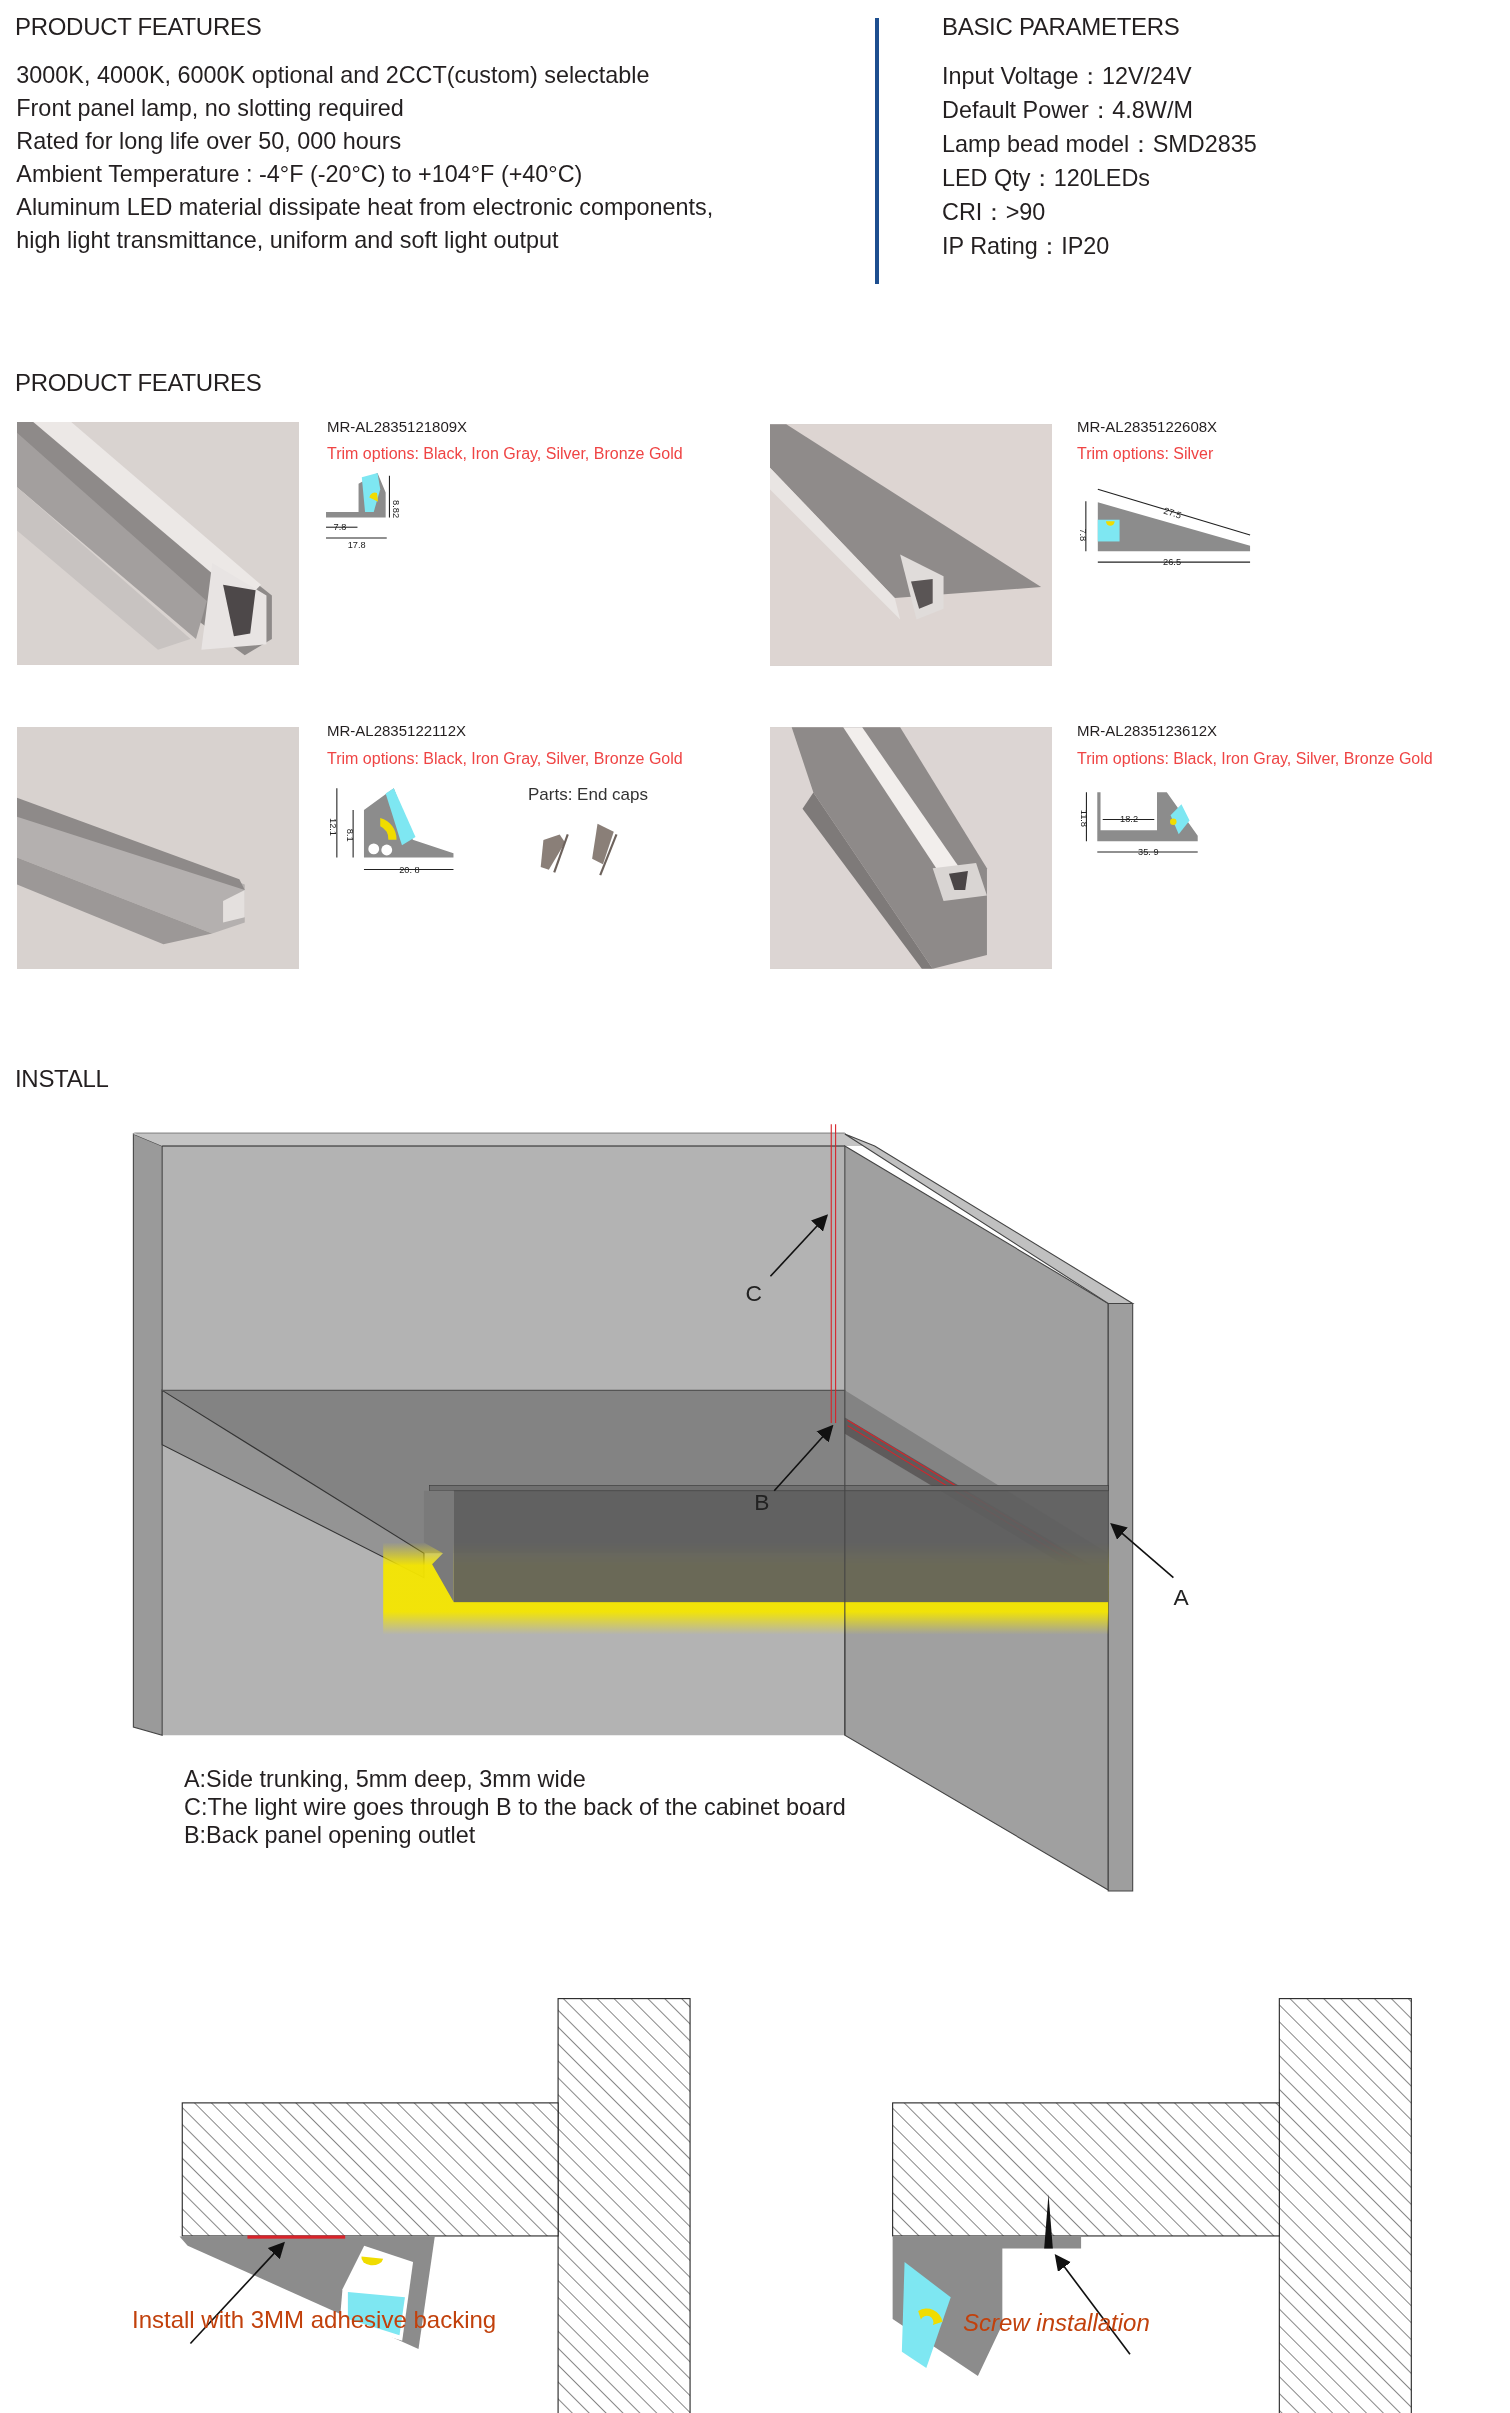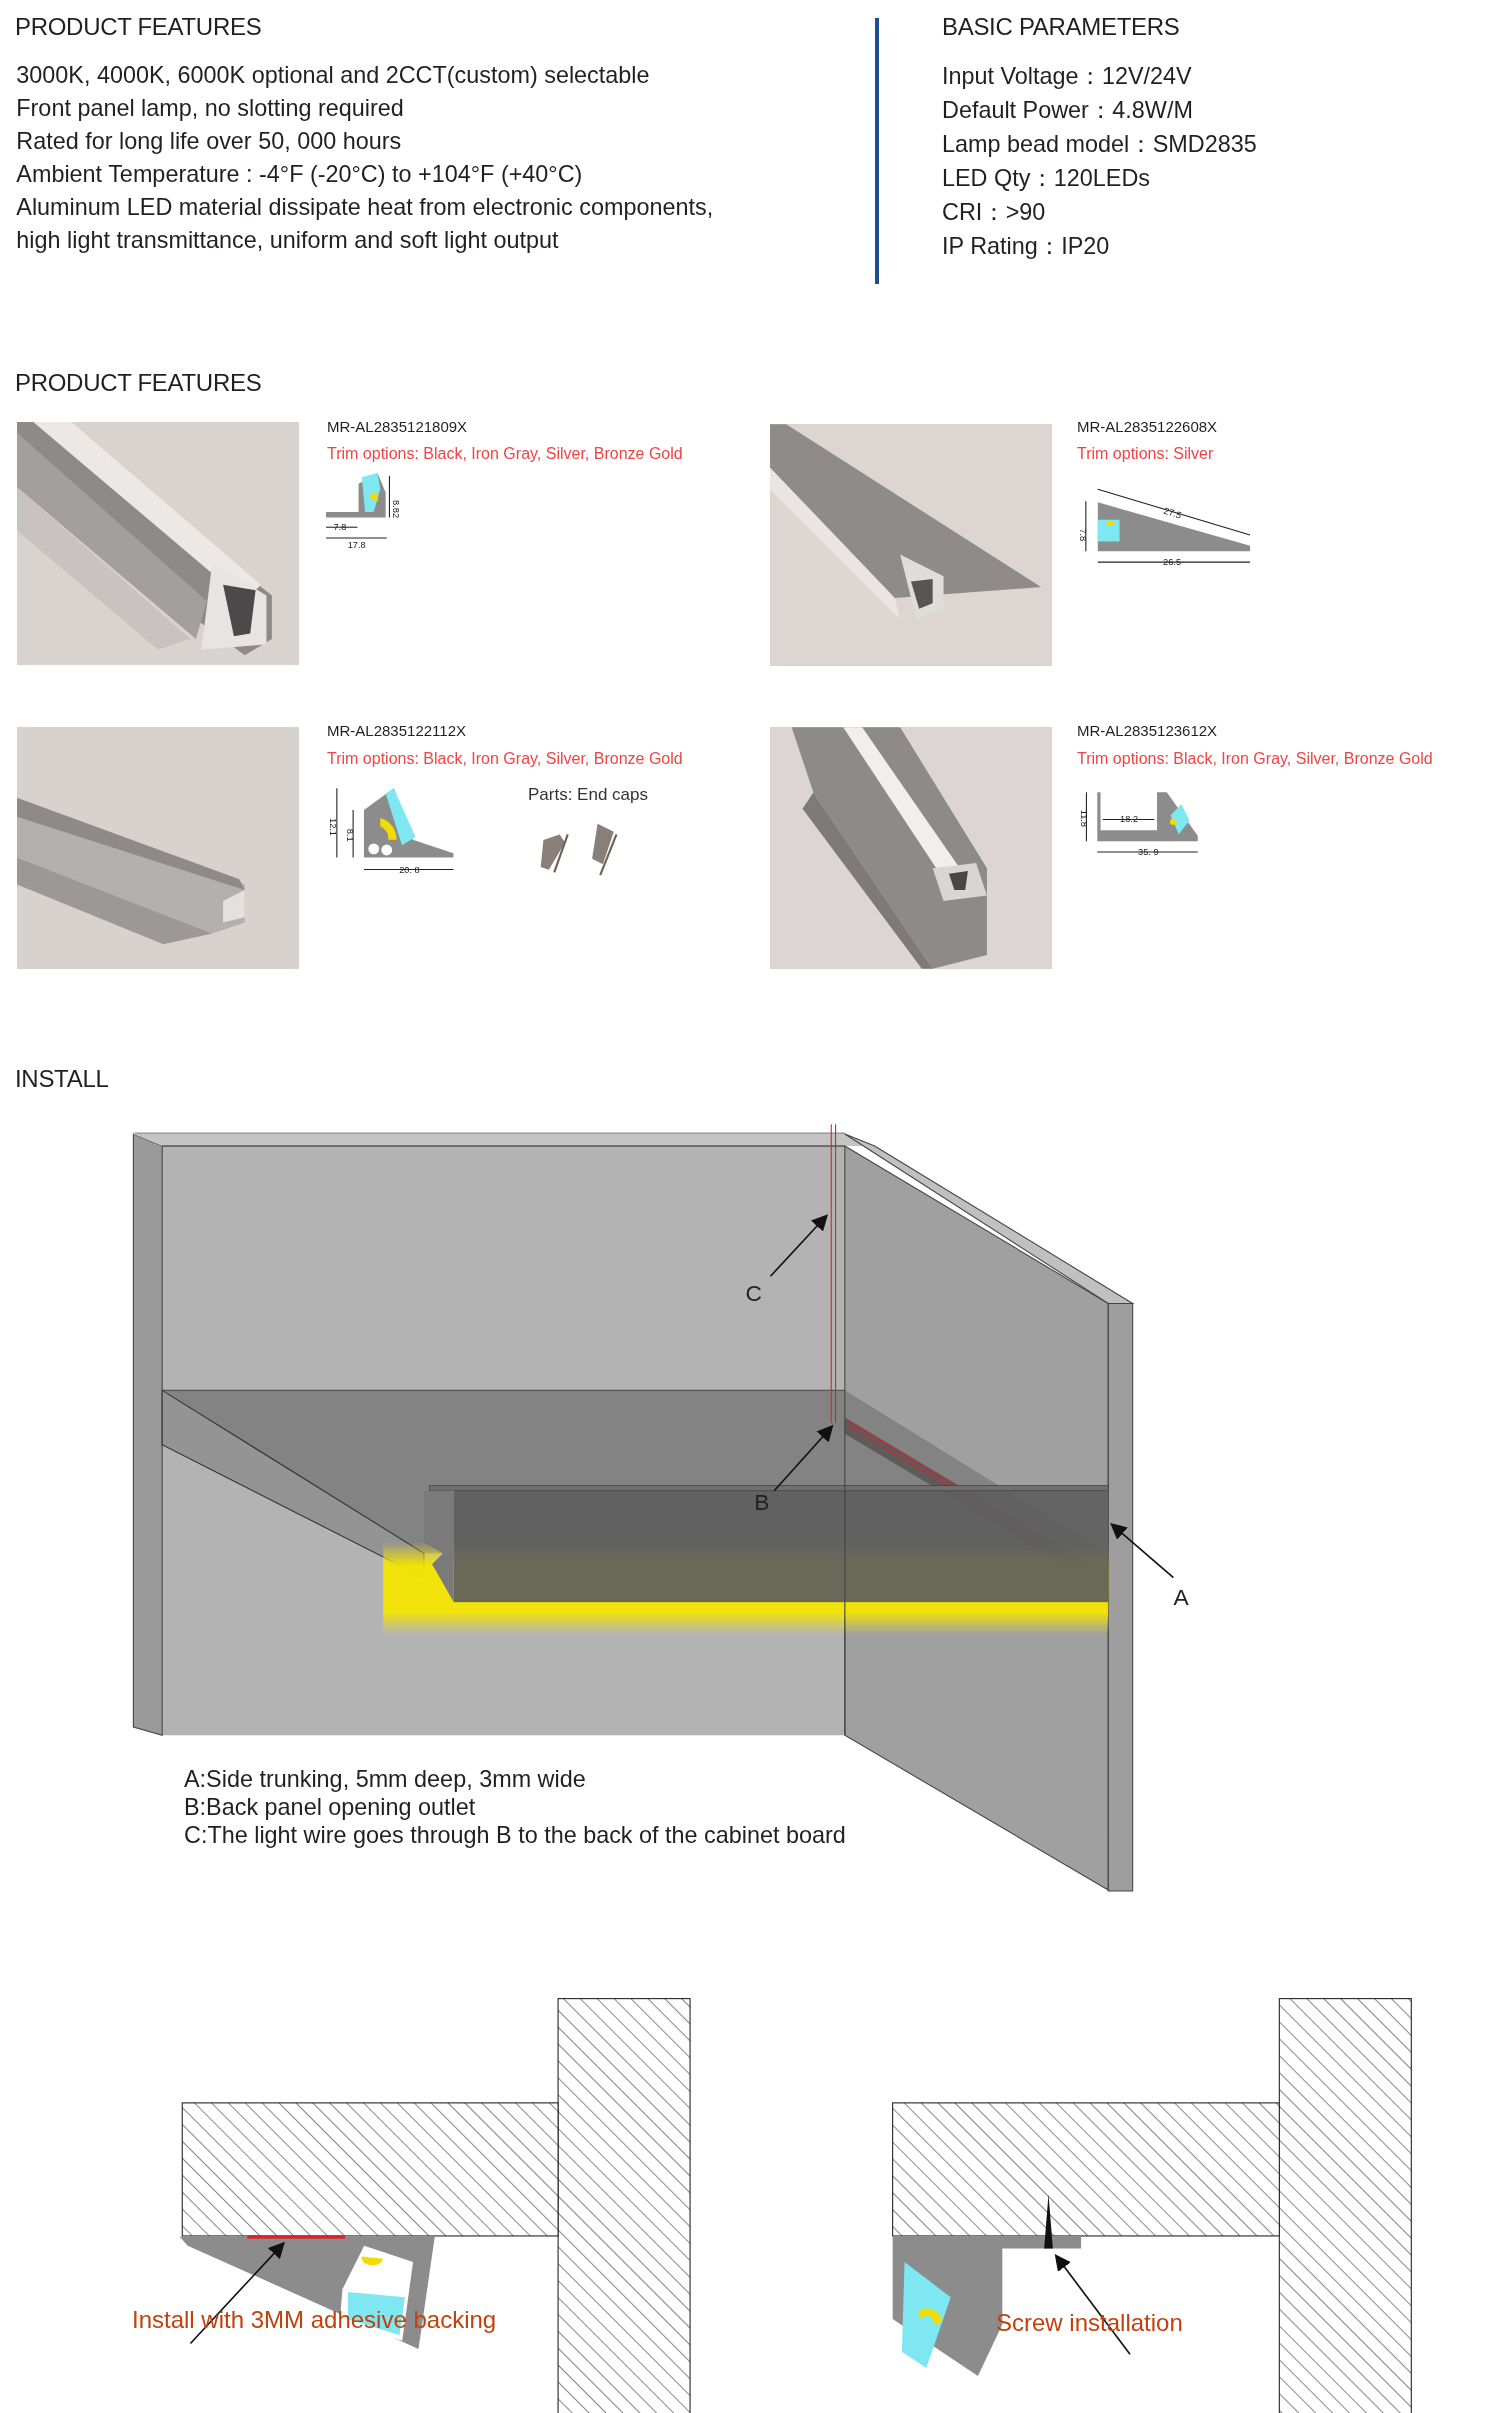--- a/index.html
+++ b/index.html
@@ -218,19 +218,19 @@
   <rect x="1643" y="3872" width="712" height="245" fill="url(#hatch)" stroke="#222" stroke-width="2"></rect>
   <polygon points="1643,4118 1990,4118 1990,4140 1845,4140 1845,4280 1800,4375 1643,4270" fill="#8c8c8c"></polygon>
   <polygon points="1665,4165 1750,4230 1705,4360 1660,4330" fill="#7ee7f2"></polygon>
   <path d="M1690 4255 a30 30 0 0 1 45 20 l-18 6 a12 12 0 0 0 -22 -10 z" fill="#f0dc00"></path>
   <polygon points="1930,4040 1938,4140 1922,4140" fill="#111"></polygon>
   <line x1="2080" y1="4335" x2="1945" y2="4155" stroke="#111" stroke-width="3" marker-end="url(#arrowhead)"></line>
 </svg>
 
 <div class="abs" style="left:184px;top:1765px;">
   <div class="legend-line">A:Side trunking, 5mm deep, 3mm wide</div>
+  <div class="legend-line">C:The light wire goes through B to the back of the cabinet board</div>
   <div class="legend-line">B:Back panel opening outlet</div>
-  <div class="legend-line">C:The light wire goes through B to the back of the cabinet board</div>
 </div>
 
 <div class="abs caption" style="left:132px;top:2306px;">Install with 3MM adhesive backing</div>
-<div class="abs caption" style="left:996px;top:2309px;">Screw installation</div>
+<div class="abs caption" style="left:963px;top:2309px;font-style:italic;">Screw installation</div>
 
 
 </body></html>

